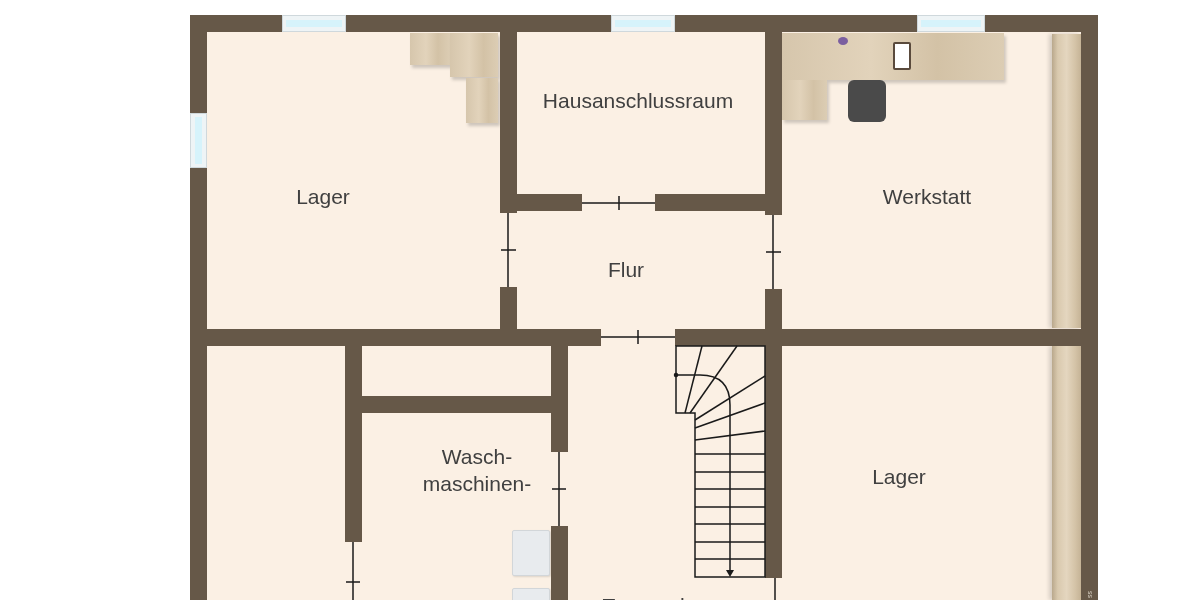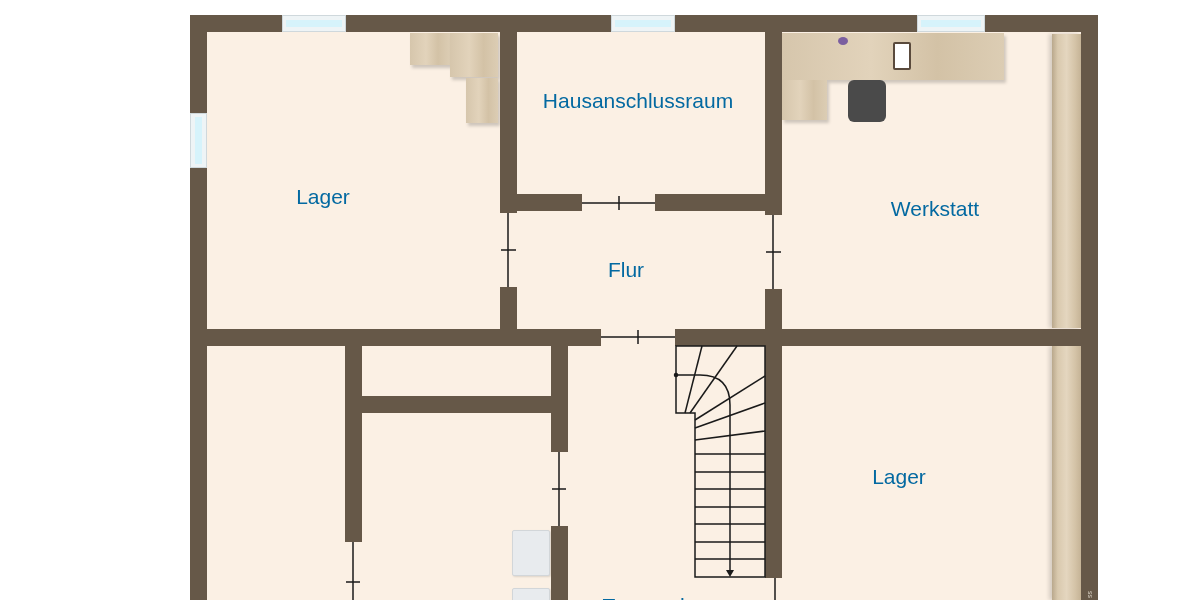--- a/index.html
+++ b/index.html
@@ -2,21 +2,21 @@
 <html><head>
 <meta charset="utf-8">
 <style>
   html, body { margin:0; padding:0; }
   body { width:1200px; height:600px; overflow:hidden; background:#ffffff; position:relative; font-family:"Liberation Sans", sans-serif; }
   .plan { position:absolute; left:0; top:0; width:1200px; height:600px; }
   .floor { position:absolute; background:#fbf0e4; }
   .wall { position:absolute; background:#665848; }
   .window { position:absolute; background:#eef4f6; border:1px solid #cfd8dc; box-sizing:border-box; }
   .window .glass { position:absolute; background:#d6f3fb; }
-  .label { position:absolute; color:#0369a1; font-size:21px; text-align:center; line-height:27px; white-space:nowrap; transform:translate(-50%, -50%); }
+  .label { position:absolute; color:#404040; font-size:21px; text-align:center; line-height:27px; white-space:nowrap; transform:translate(-50%, -50%); }
   .wood { position:absolute; background:linear-gradient(90deg,#d6c6ac,#e2d3bb 40%,#d3c2a6 70%,#dccdb4); box-shadow:2px 3px 3px rgba(0,0,0,0.18); }
   .wood-v { position:absolute; background:linear-gradient(90deg,#b9a88c 0%,#d9c9ae 20%,#e4d6bf 50%,#d4c3a7 80%,#c5b396 100%); box-shadow:-3px 0 4px rgba(0,0,0,0.15); }
   .appliance { position:absolute; background:#e8ebee; border:1px solid #d2d6d9; border-radius:2px; box-shadow:1px 1px 2px rgba(0,0,0,0.12); }
   .chair { position:absolute; background:#4a4a4a; border-radius:6px; }
   .tablet { position:absolute; background:#fff; border:2px solid #5a4a3c; border-radius:2px; }
   .watermark { position:absolute; font-size:7px; color:#d8d0c4; transform:rotate(-90deg); transform-origin:left top; }
   svg.lines { position:absolute; left:0; top:0; }
 </style>
 </head>
 <body>
@@ -118,21 +118,23 @@
       <line x1="695" y1="559" x2="765" y2="559"></line>
 
       <path d="M676 375 L700 375 Q730 375 730 405 L730 570"></path>
       <circle cx="676" cy="375" r="1.5" fill="#1a1a1a"></circle>
     </g>
     <polygon points="726,570 734,570 730,577" fill="#1a1a1a"></polygon>
   </svg>
 
   <div class="label" style="left:323px;top:196px;">Lager</div>
   <div class="label" style="left:638px;top:100px;">Hausanschlussraum</div>
-  <div class="label" style="left:927px;top:208px;margin-left:8px;">Werkstatt</div>
+  <div class="label" style="left:927px;top:196px;">Werkstatt</div>
   <div class="label" style="left:626px;top:269px;">Flur</div>
   <div class="label" style="left:477px;top:470px;">
+    <div>Wasch-</div>
+    <div>maschinen-</div>
   </div>
   <div class="label" style="left:899px;top:476px;">Lager</div>
   <div class="label" style="left:664px;top:605px;">Treppenhaus</div>
 
   <div class="watermark" style="left:1086px;top:598px;">ss</div>
 </div>
 
 </body></html>

